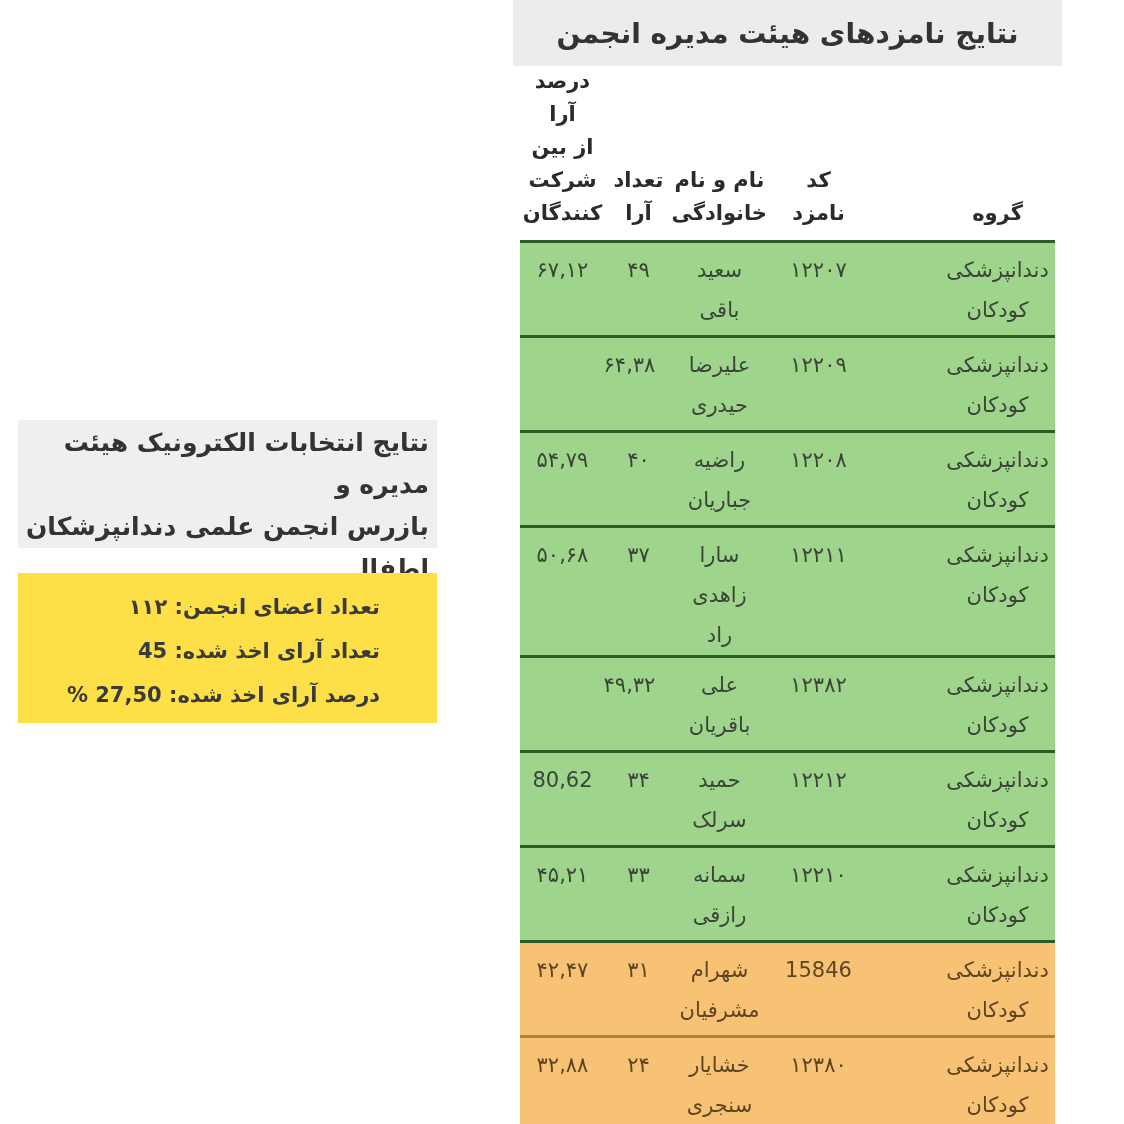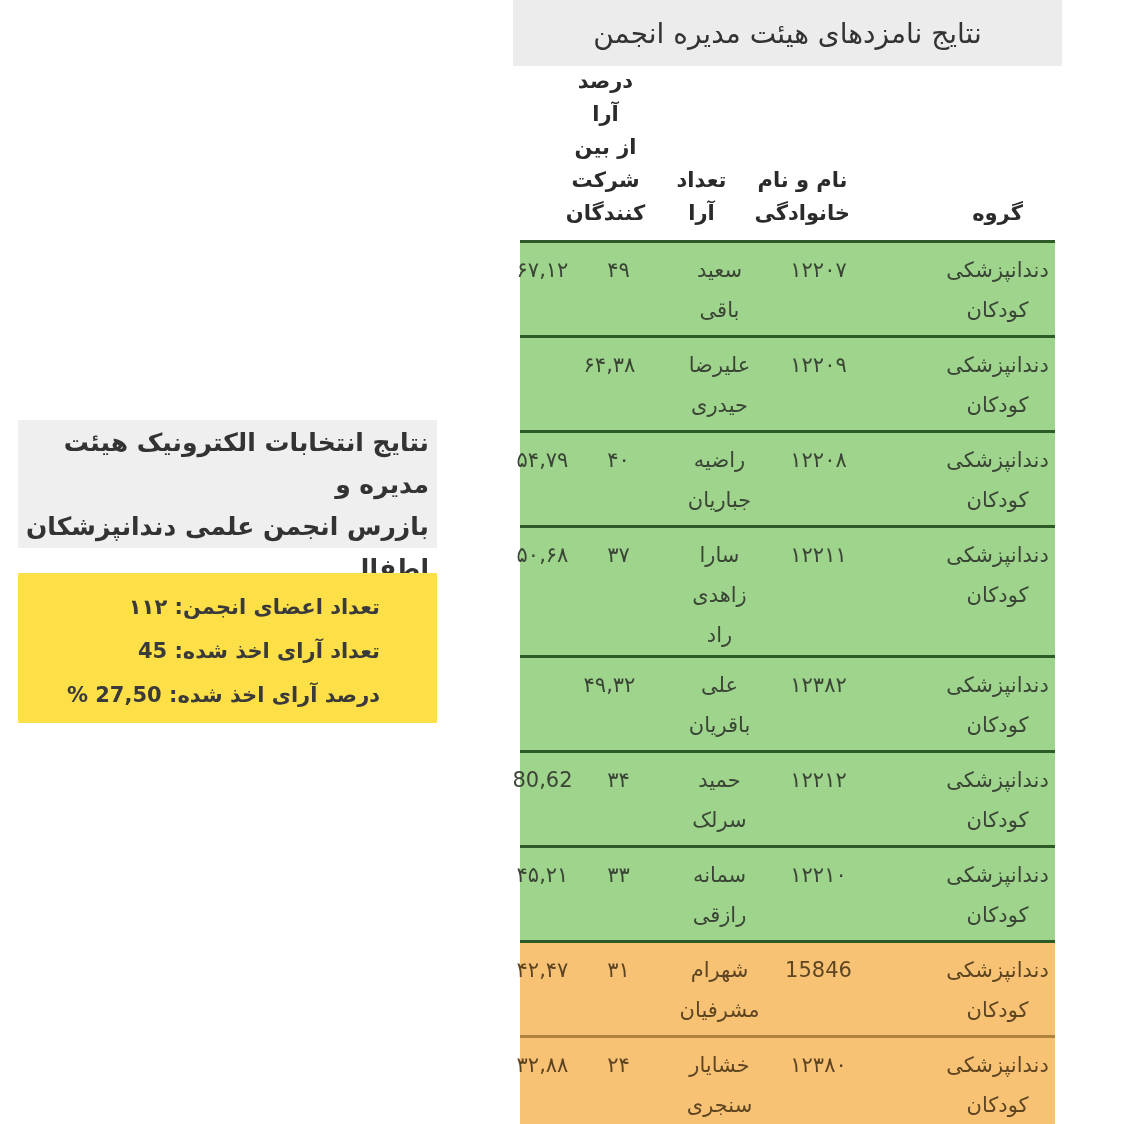--- a/index.html
+++ b/index.html
@@ -21,21 +21,21 @@
     position: absolute;
     left: 513px;
     top: 0;
     width: 549px;
     height: 66px;
     background: #ececec;
     display: flex;
     align-items: center;
     justify-content: center;
     font-size: 28px;
-    font-weight: normal;
+    font-weight: bold;
     color: #333333;
   }
 
   
   .results-table {
     position: absolute;
     left: 520px;
     top: 88px;
     width: 535px;
   }
@@ -48,21 +48,21 @@
     font-size: 21px;
     font-weight: bold;
     line-height: 33px;
     color: #2b2b2b;
   }
   .th, .td {
     box-sizing: border-box;
     text-align: center;
     flex-shrink: 0;
   }
-  .preline { white-space: pre-line; margin-left: 20px; }
+  .preline { white-space: pre-line; }
   .col-group { width: 185px; padding-left: 70px; }
   .col-code  { width: 103px; }
   .col-name  { width: 95px;  }
   .col-votes { width: 67px;  }
   .col-pct   { width: 85px;  }
 
   .row {
     display: flex;
     min-height: 95px;
     box-sizing: border-box;
@@ -119,20 +119,22 @@
 </style>
 </head>
 <body>
 
 <div class="title-box">نتایج نامزدهای هیئت مدیره انجمن</div>
 
 <div class="results-table">
 
   <div class="thead">
     <div class="th col-group preline">گروه</div>
+    <div class="th col-code  preline">کد
+نامزد</div>
     <div class="th col-name  preline">نام و نام
 خانوادگی</div>
     <div class="th col-votes preline">تعداد
 آرا</div>
     <div class="th col-pct   preline">درصد آرا
 از بین
 شرکت
 کنندگان</div>
   </div>
 

